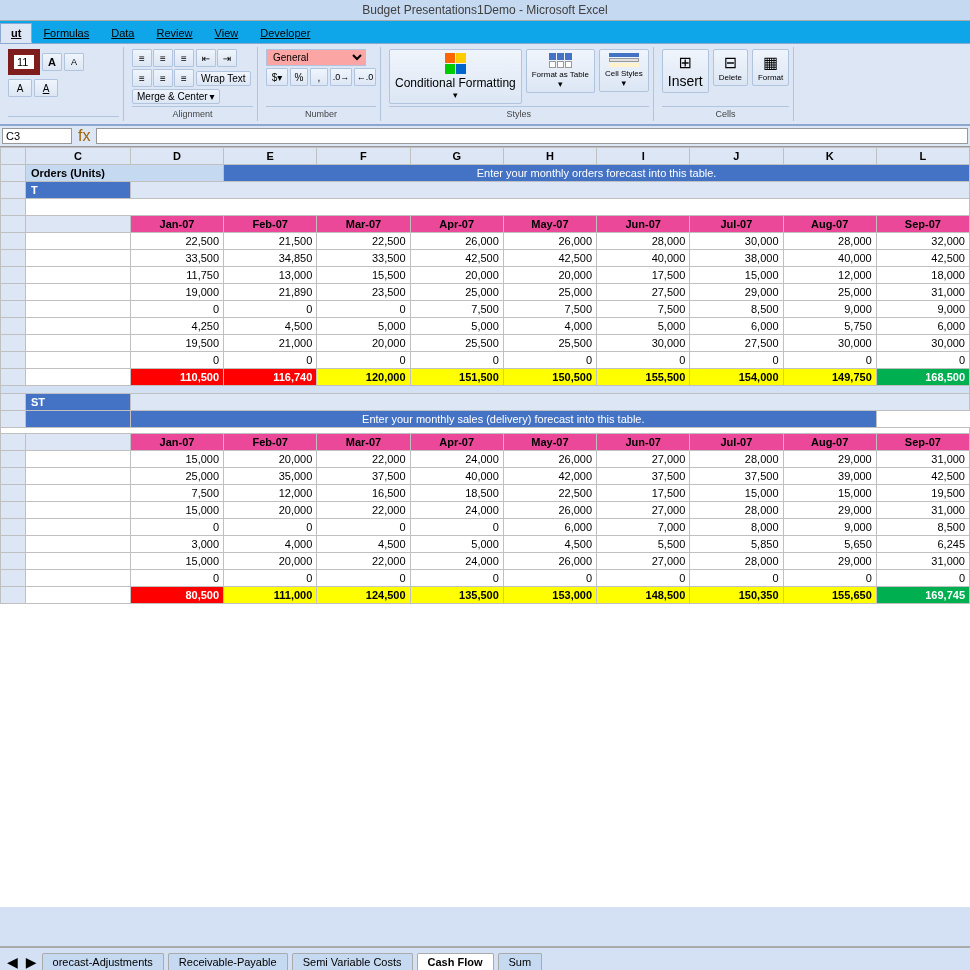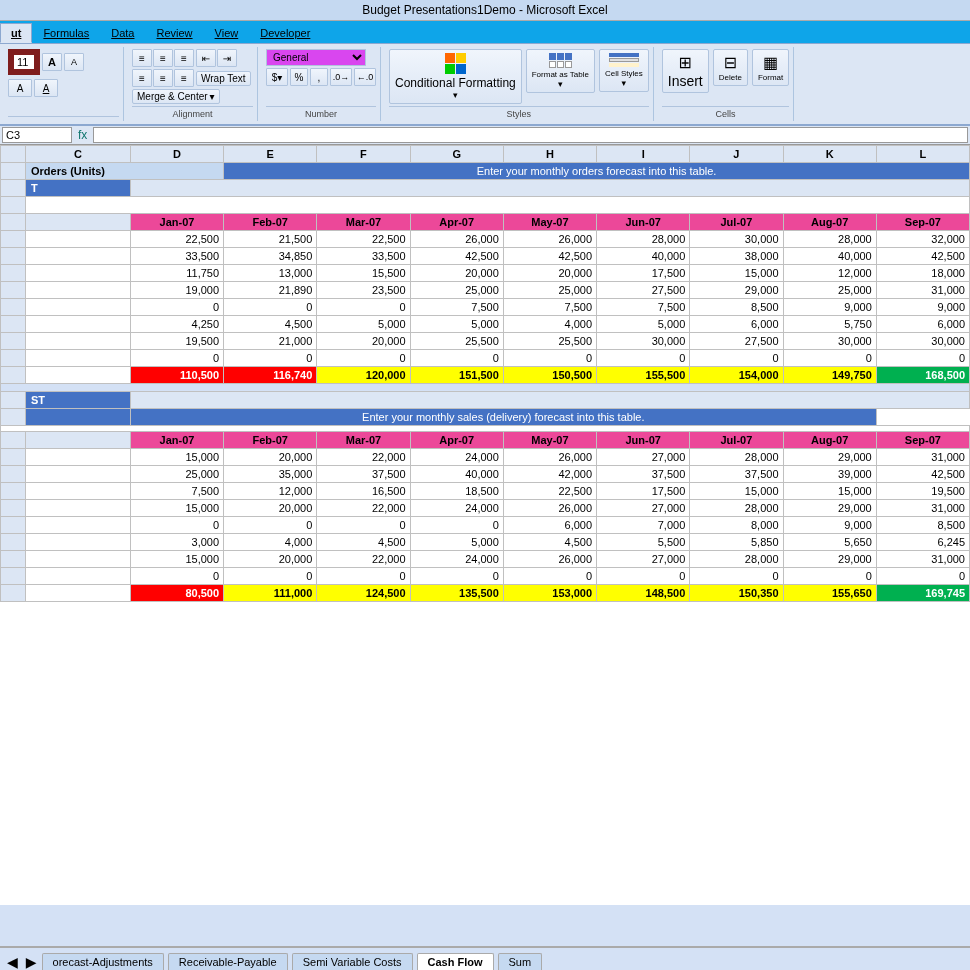--- a/index.html
+++ b/index.html
@@ -4,21 +4,21 @@
   <style>
     * { box-sizing: border-box; margin: 0; padding: 0; }
     body { font-family: 'Segoe UI', Arial, sans-serif; font-size: 11px; background: #d4e1f5; width: 970px; height: 970px; overflow: hidden; }
     
     
     .title-bar {
       background: #c5d9f1;
       text-align: center;
       padding: 3px 16px;
       font-size: 12px;
-      color: #000000;
+      color: #404040;
       border-bottom: 1px solid #aaa;
     }
     
     .ribbon-tabs {
       display: flex;
       background: #0ea5e9;
       padding: 2px 0 0 0;
       border-bottom: 1px solid #8ca8d0;
       text-decoration: underline;
     }
@@ -278,21 +278,21 @@
         <button class="ribbon-btn" style="padding:1px 4px; font-size:10px; width:100%;">
           <span>Merge &amp; Center</span> ▾
         </button>
       </div>
     </div>
     <div class="rg-bottom">Alignment</div>
   </div>
 
   <div class="rg" style="min-width:110px;">
     <div class="rg-top" style="flex-direction:column; gap:2px;">
-      <select class="number-dropdown" style="font-size:10px; padding:1px 2px; background:#d946ef; border:1px solid #b0c4de;">
+      <select class="number-dropdown" style="font-size:10px; padding:1px 2px; background:#fca5a5; border:1px solid #b0c4de;">
         <option>General</option>
         <option>Number</option>
         <option>Currency</option>
         <option>Accounting</option>
         <option>Date</option>
         <option>Percentage</option>
       </select>
       <div style="display:flex; gap:2px; align-items:center;">
         <button class="small-btn" style="width:22px; font-size:10px;">$▾</button>
         <button class="small-btn" style="width:18px;">%</button>
@@ -353,21 +353,21 @@
         <span style="font-size:8px;">Format</span>
       </button>
     </div>
     <div class="rg-bottom">Cells</div>
   </div>
 
 </div>
 
 <div class="formula-bar">
   <input class="name-box" value="C3" style="">
-  <span style="font-size:12px; padding:0 3px; color:#0f766e;">fx</span>
+  <span style="font-size:16px; padding:0 3px; color:#a16207;">fx</span>
   <input class="formula-input" value="" style="">
 </div>
 
 <div class="main-content">
   <div class="table-scroll">
     <table class="data-table" style="border-collapse:collapse; width:100%;">
 
       <tbody>
           <tr>
         <td class="row-num" style="background:#dce6f4; width:25px;"></td>

